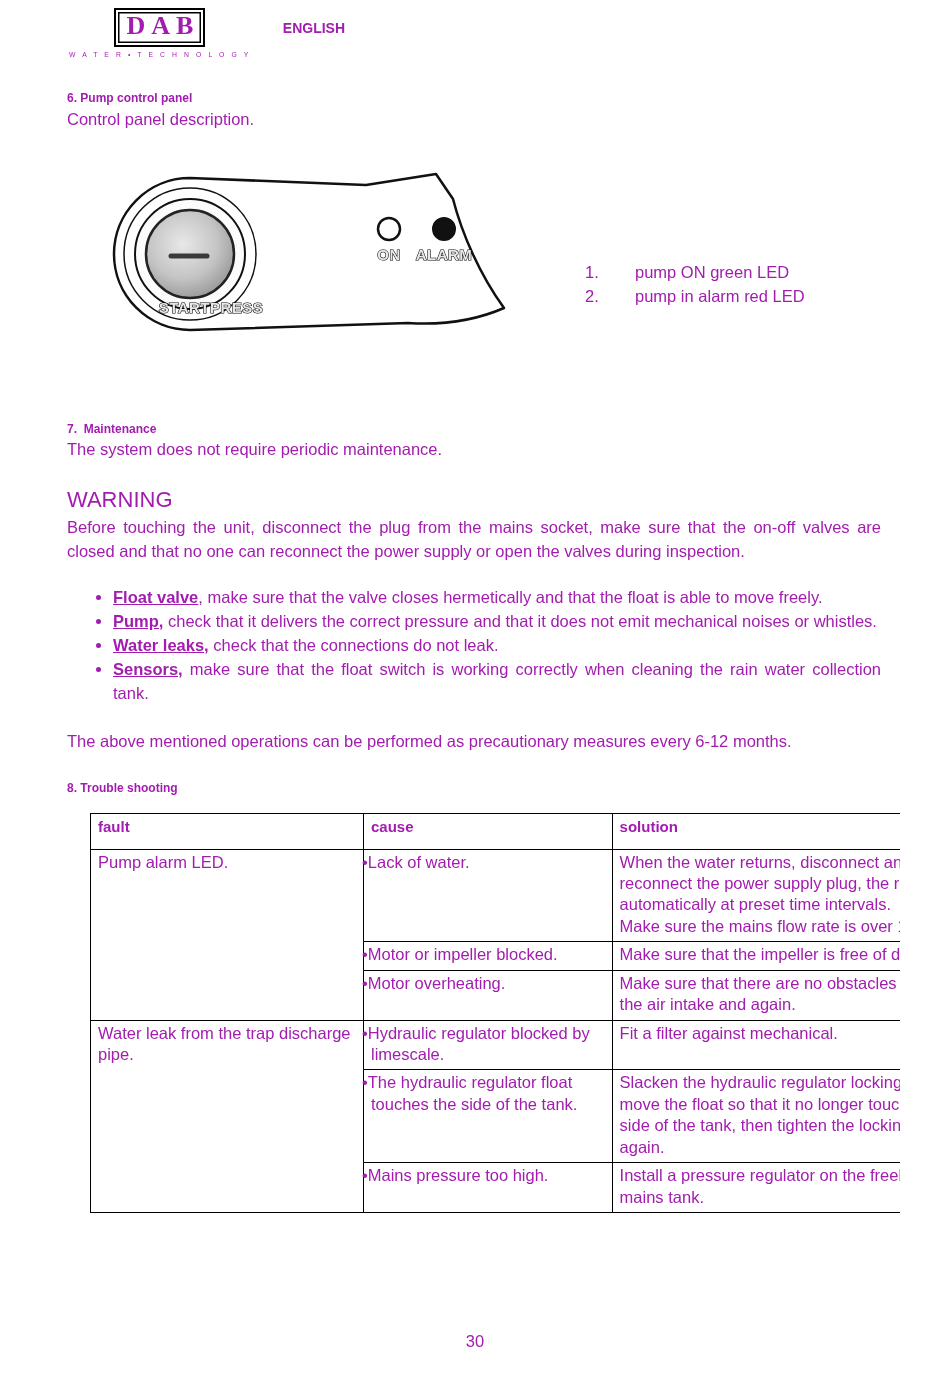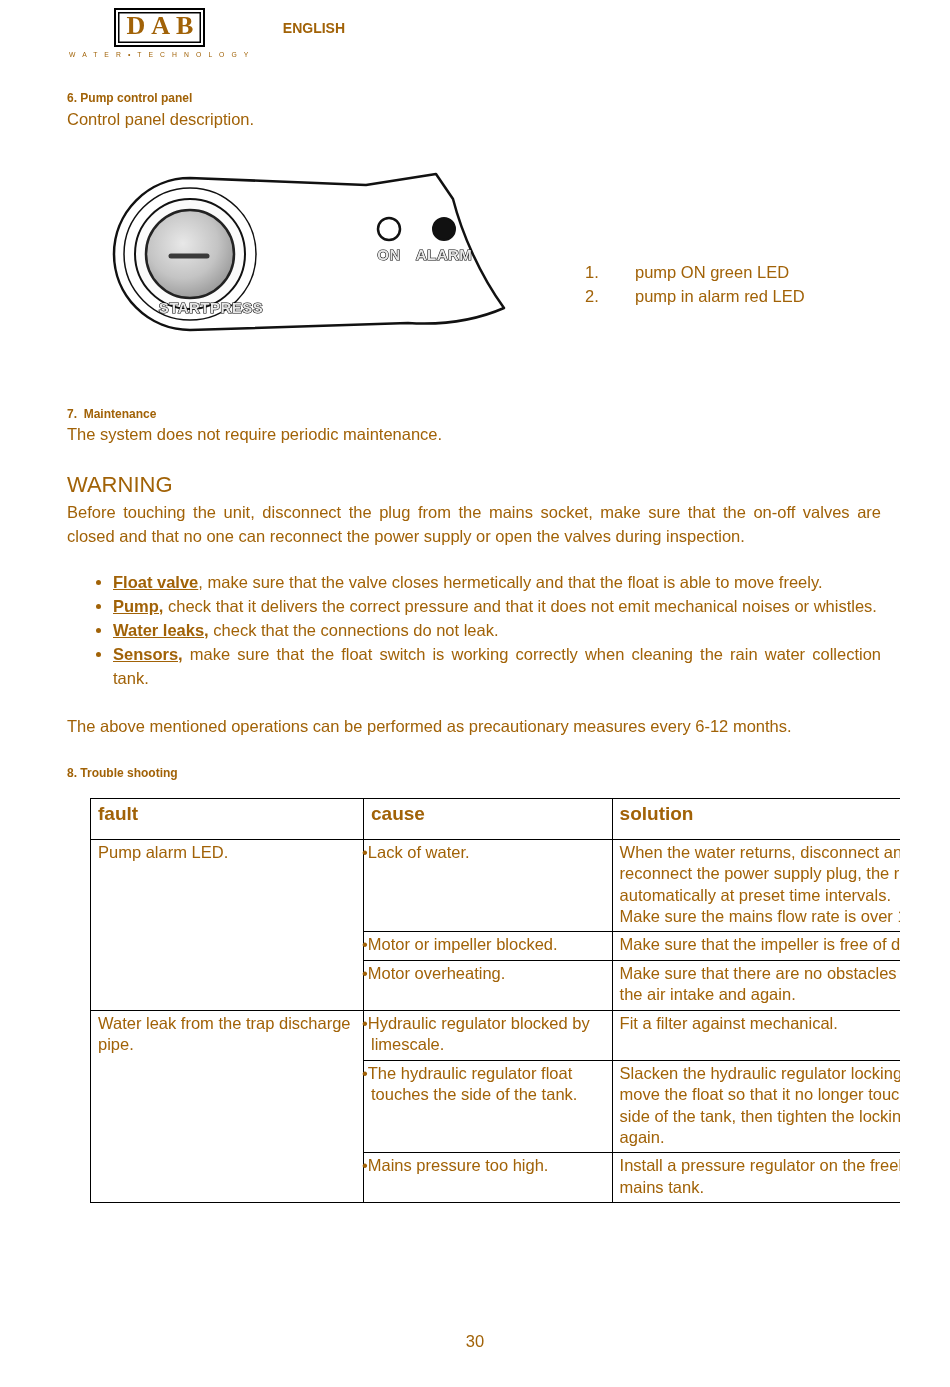--- a/index.html
+++ b/index.html
@@ -3,21 +3,21 @@
 <meta charset="utf-8">
 <style>
   * { margin: 0; padding: 0; box-sizing: border-box; }
   html, body { background: #ffffff; }
   .page {
     position: relative;
     width: 850px;
     height: 1387px;
     margin: 0 auto;
     background: #ffffff;
-    color: #a16207;
+    color: #a21caf;
     font-family: "Liberation Sans", sans-serif;
     font-size: 16.5px;
     line-height: 1.45;
     padding: 8px 19px 0 17px;
     overflow: hidden;
   }
 
   
   .hdr { display: flex; align-items: flex-start; }
   .logo { text-align: center; margin-left: 2px; }
@@ -42,21 +42,21 @@
     margin-top: 3px;
     white-space: nowrap;
     text-align: left;
   }
   .lang-label { font-weight: bold; font-size: 14px; margin: 10px 0 0 32px; }
 
   
   .h-bold { font-weight: bold; font-size: 12px; white-space: pre-wrap; }
   .sec6-title { margin-top: 30px; }
   .sec6-sub { margin-top: 1px; }
-  .sec7-title { margin-top: 28px; }
+  .sec7-title { margin-top: 43px; }
   .warning-title { margin-top: 22px; font-size: 22px; font-weight: normal; }
   .warning-text { text-align: justify; }
   .closing { margin-top: 24px; }
   .sec8-title { margin-top: 26px; }
 
   
   .figure { position: relative; height: 246px; }
   .panel-svg { position: absolute; left: 43px; top: 40px; }
   .panel-text {
     font-family: "Liberation Sans", sans-serif;
@@ -84,21 +84,21 @@
     margin: 16px 0 0 23px;
     font-size: 16.5px;
     line-height: 1.3;
   }
   table.ts th, table.ts td {
     border: 1.5px solid #000;
     vertical-align: top;
     text-align: left;
     padding: 2px 6px 4px 7px;
   }
-  table.ts th { font-weight: bold; font-size: 19px; padding-top: 3px; padding-bottom: 12px; }
+  table.ts th { font-weight: bold; font-size: 15px; padding-top: 3px; padding-bottom: 12px; }
   td.cause { padding-left: 16px; text-indent: -9px; }
   td.solution { white-space: pre-line; }
   td.pad-row { padding-bottom: 20px; }
 
   
   .footer {
     position: absolute;
     bottom: 33px;
     left: 0;
     width: 100%;

